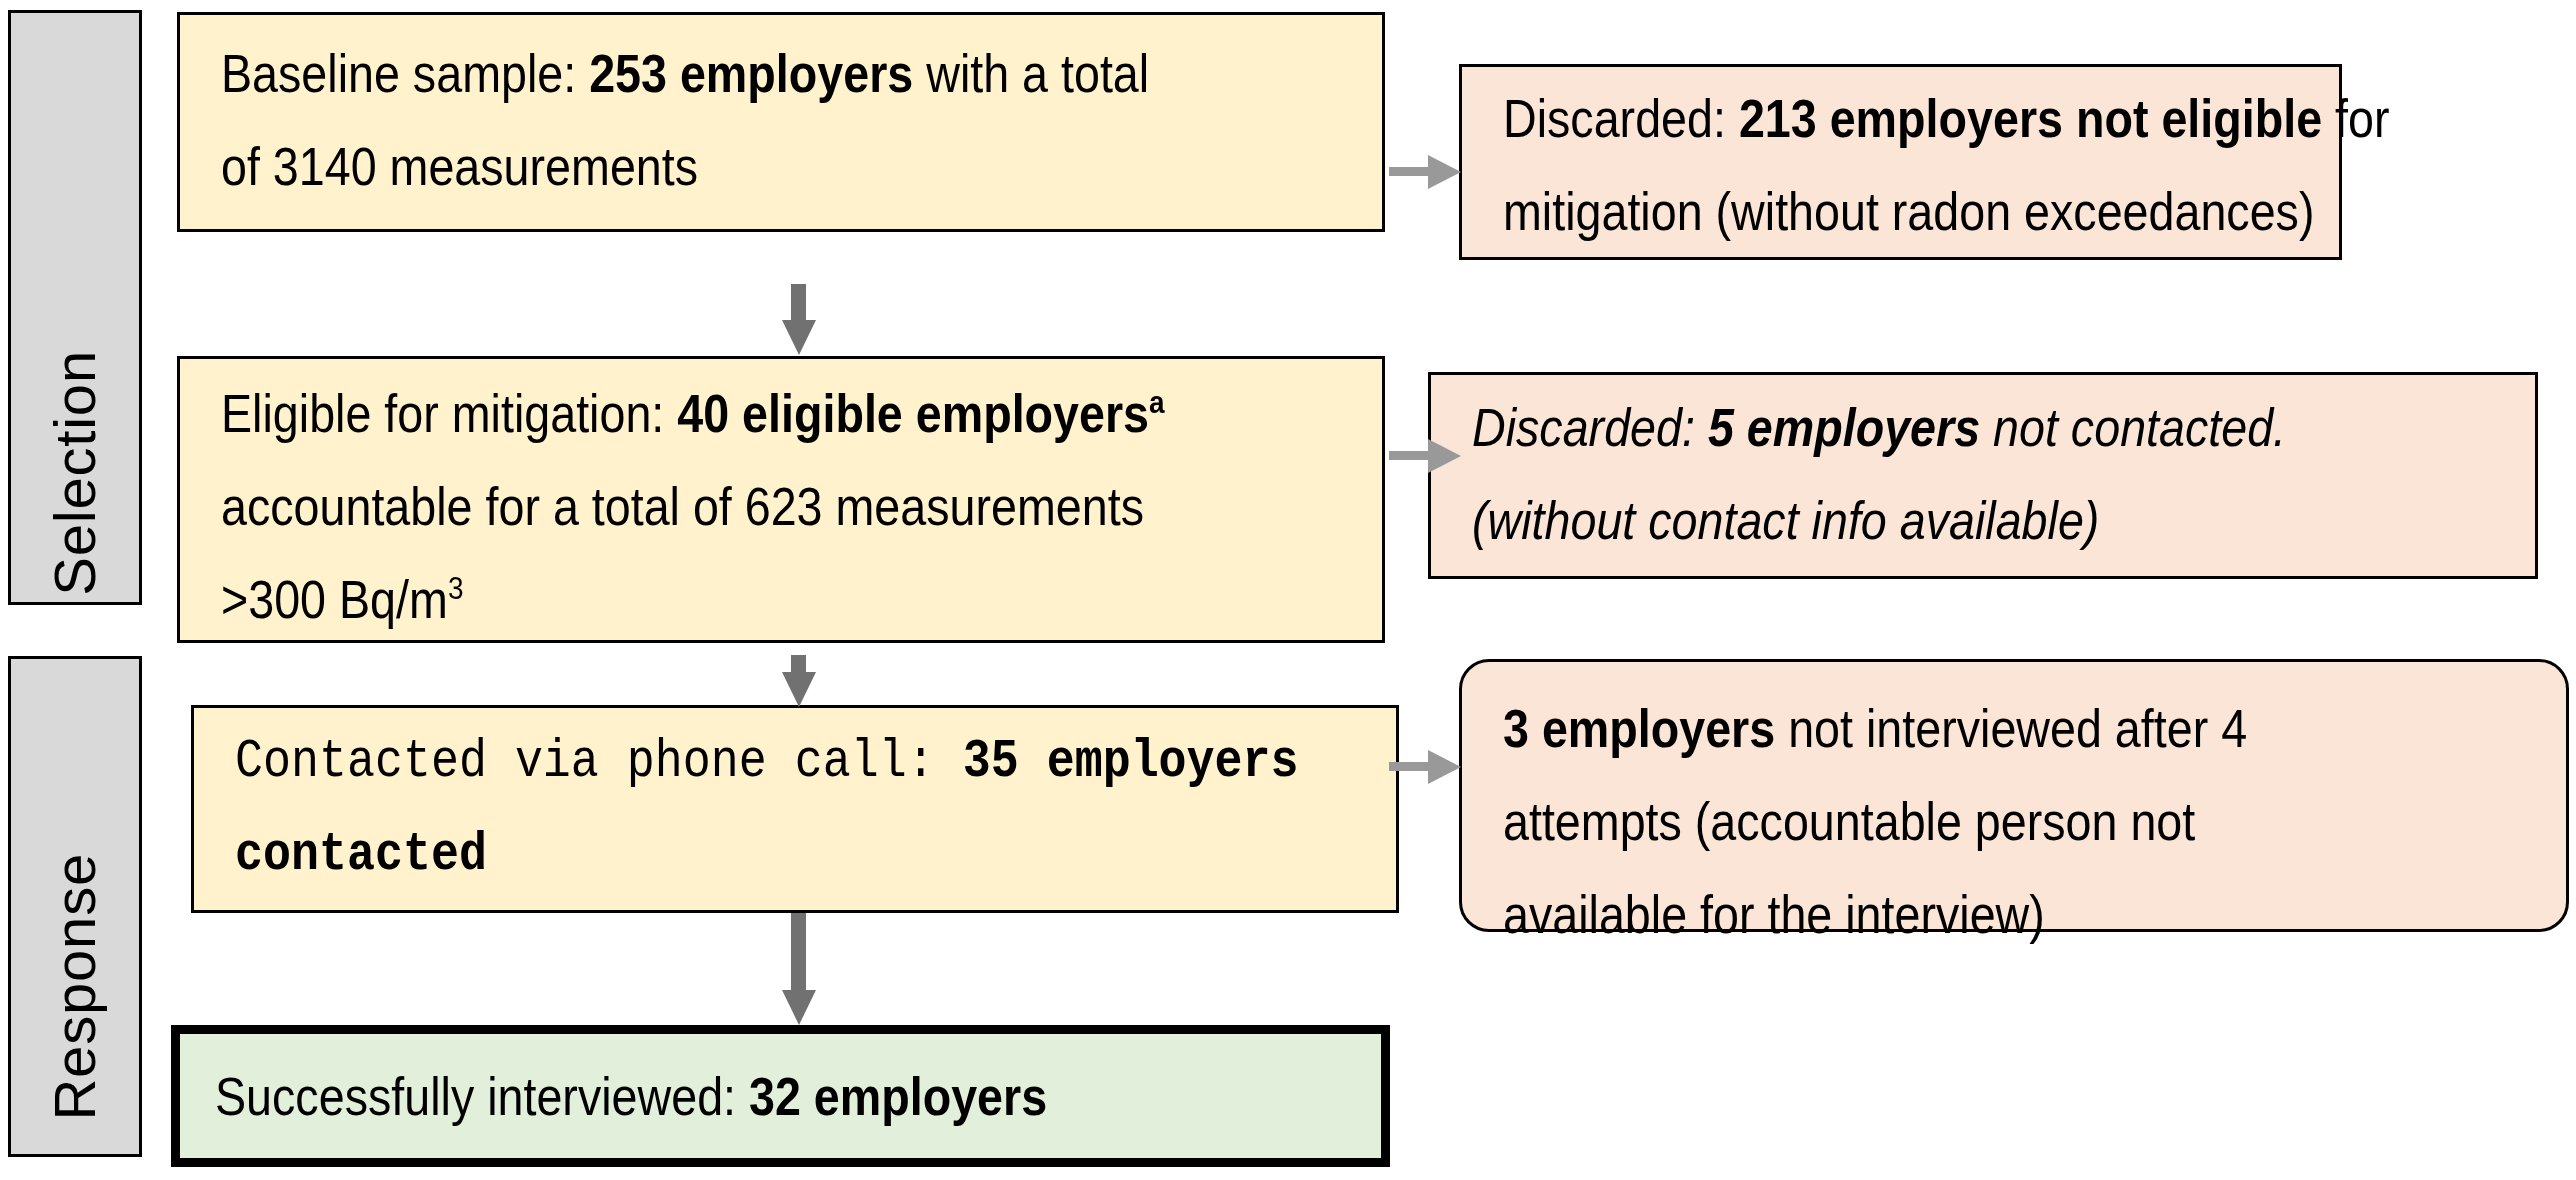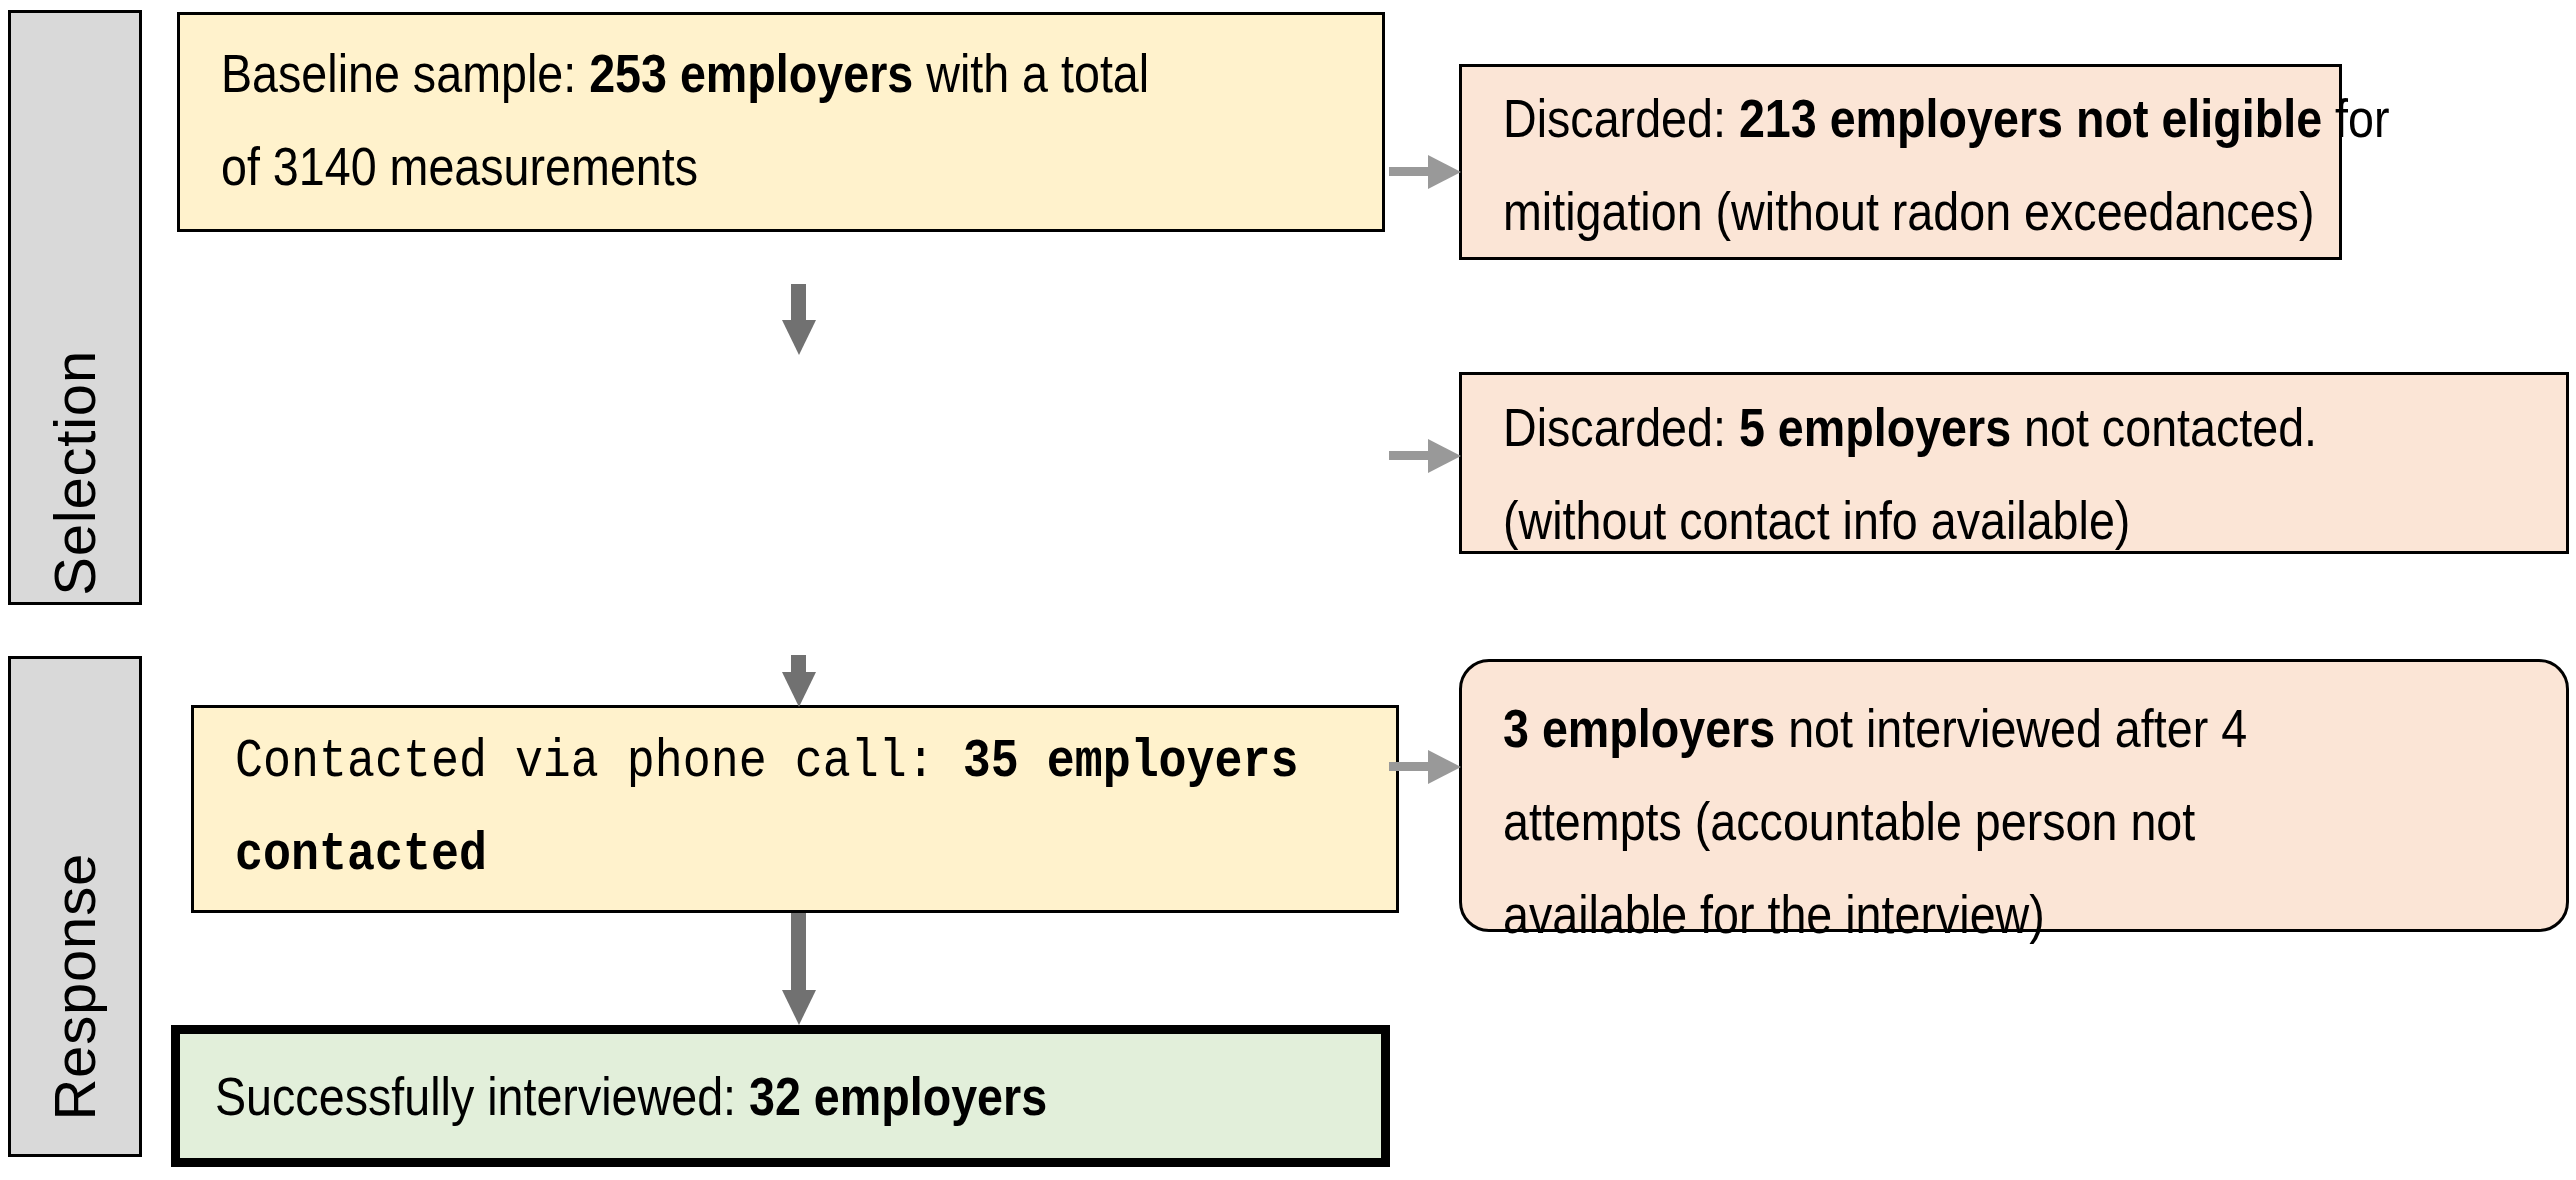--- a/index.html
+++ b/index.html
@@ -62,21 +62,21 @@
   }
   .line .b, .line sup.b { font-weight: 700; }
   .line sup { font-size: 60%; line-height: 0; }
 
   #box-baseline        { left: 177px;  top: 11.8px;   width: 1208px; height: 220px; padding: 12.6px 0 0 41px; }
   #box-eligible        { left: 177px;  top: 356px;  width: 1208px; height: 287px; padding: 7.9px 0 0 41px; }
   #box-contacted       { left: 191px;  top: 705px;  width: 1208px; height: 208px; padding: 7.9px 0 0 41px; font-family: Liberation Mono, monospace; }
   #box-interviewed     { left: 171px;  top: 1025px; width: 1219px; height: 142px;
                          border-width: 9.4px; display: flex; align-items: center; padding-left: 35px; text-align: right; }
   #box-not-eligible    { left: 1459px; top: 64px;   width: 883px; height: 196px; padding: 4.7px 0 0 41px; }
-  #box-not-contacted   { left: 1459px; top: 372px;  width: 1110px; height: 182px; padding: 6.3px 0 0 41px; }
+  #box-not-contacted   { left: 1428px; top: 372px;  width: 1110px; height: 207px; padding: 6.3px 0 0 41px; font-style: italic; }
   #box-not-interviewed { left: 1459px; top: 659px;  width: 1110px; height: 273px; padding: 20.4px 0 0 41px; border-radius: 30px; }
 
   
   .arrow-down {
     position: absolute;
     width: 35px;
     display: flex;
     flex-direction: column;
     align-items: center;
   }
@@ -119,20 +119,25 @@
   </div>
   <div class="stage" id="stage-response">
     <span class="vtext">Response</span>
   </div>
 
   <div class="box step" id="box-baseline">
     <div class="line"><span>Baseline sample: </span><span class="b">253 employers</span><span> with a total</span></div>
     <div class="line"><span>of 3140 measurements</span></div>
   </div>
 
+  <div class="box step" id="box-eligible">
+    <div class="line"><span>Eligible for mitigation: </span><span class="b">40 eligible employers</span><sup class="b">a</sup></div>
+    <div class="line"><span>accountable for a total of 623 measurements</span></div>
+    <div class="line"><span>&gt;300 Bq/m</span><sup>3</sup></div>
+  </div>
 
   <div class="box step" id="box-contacted">
     <div class="line"><span>Contacted via phone call: </span><span class="b">35 employers</span></div>
     <div class="line"><span class="b">contacted</span></div>
   </div>
 
   <div class="box final" id="box-interviewed">
     <div class="line"><span>Successfully interviewed: </span><span class="b">32 employers</span></div>
   </div>
 

